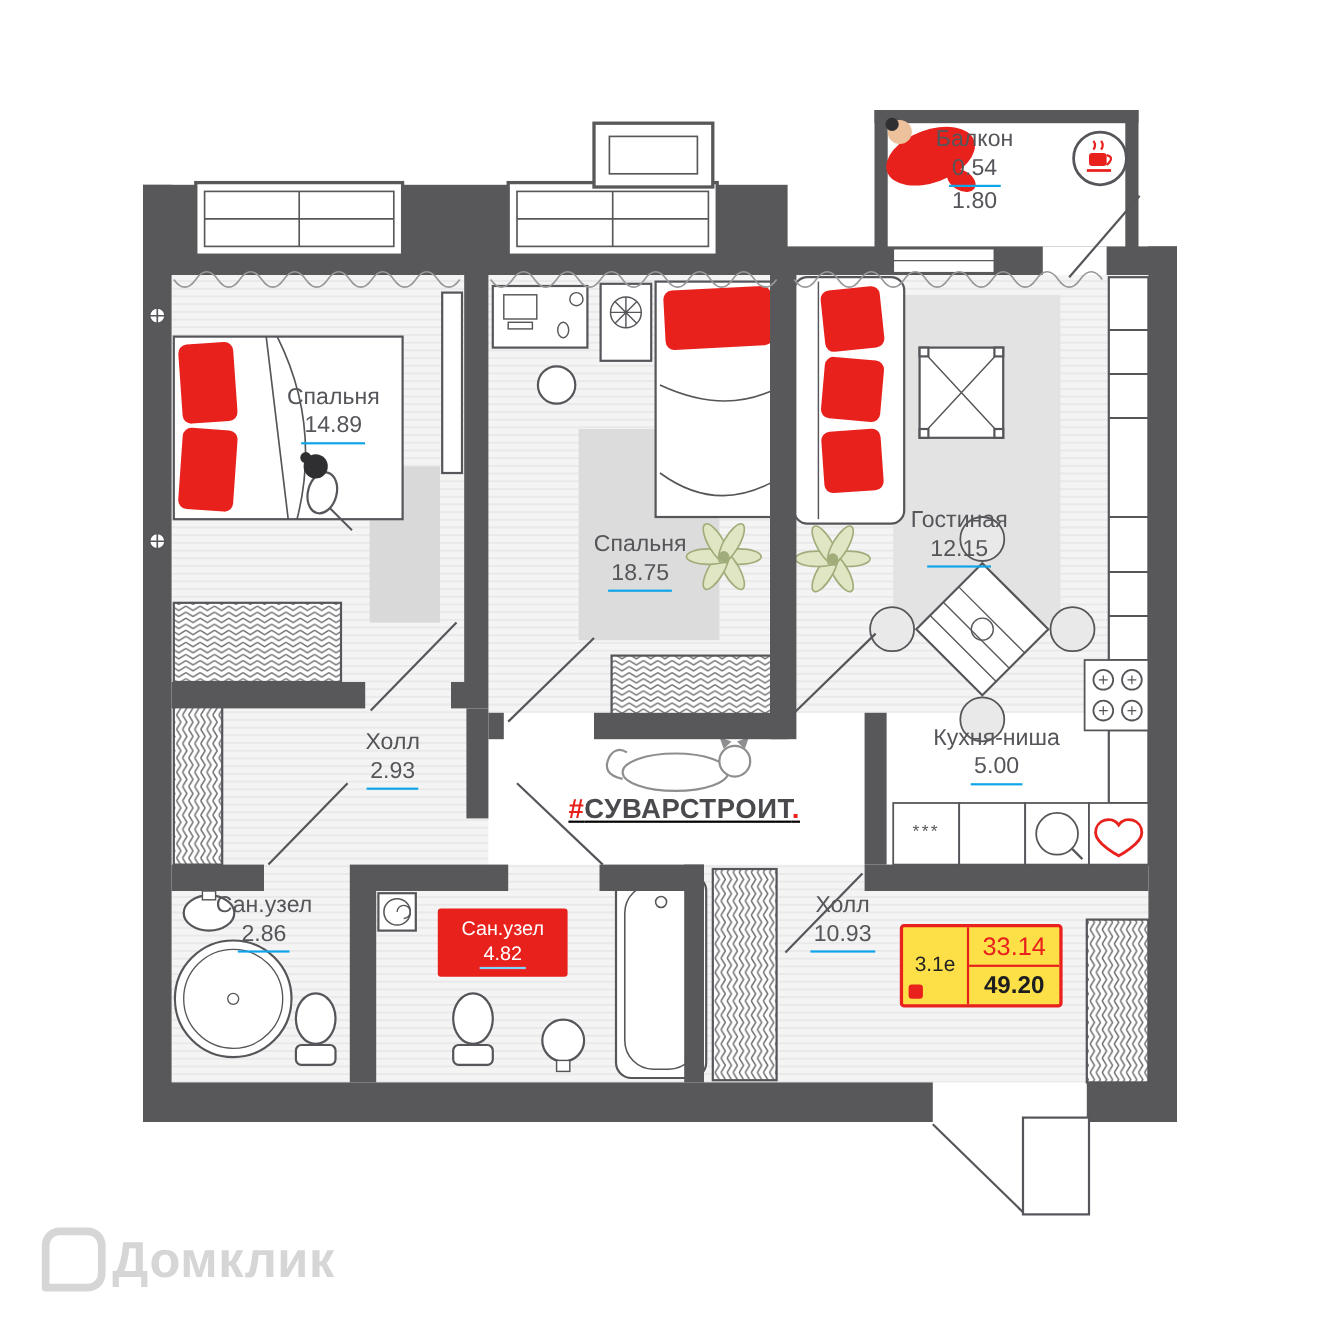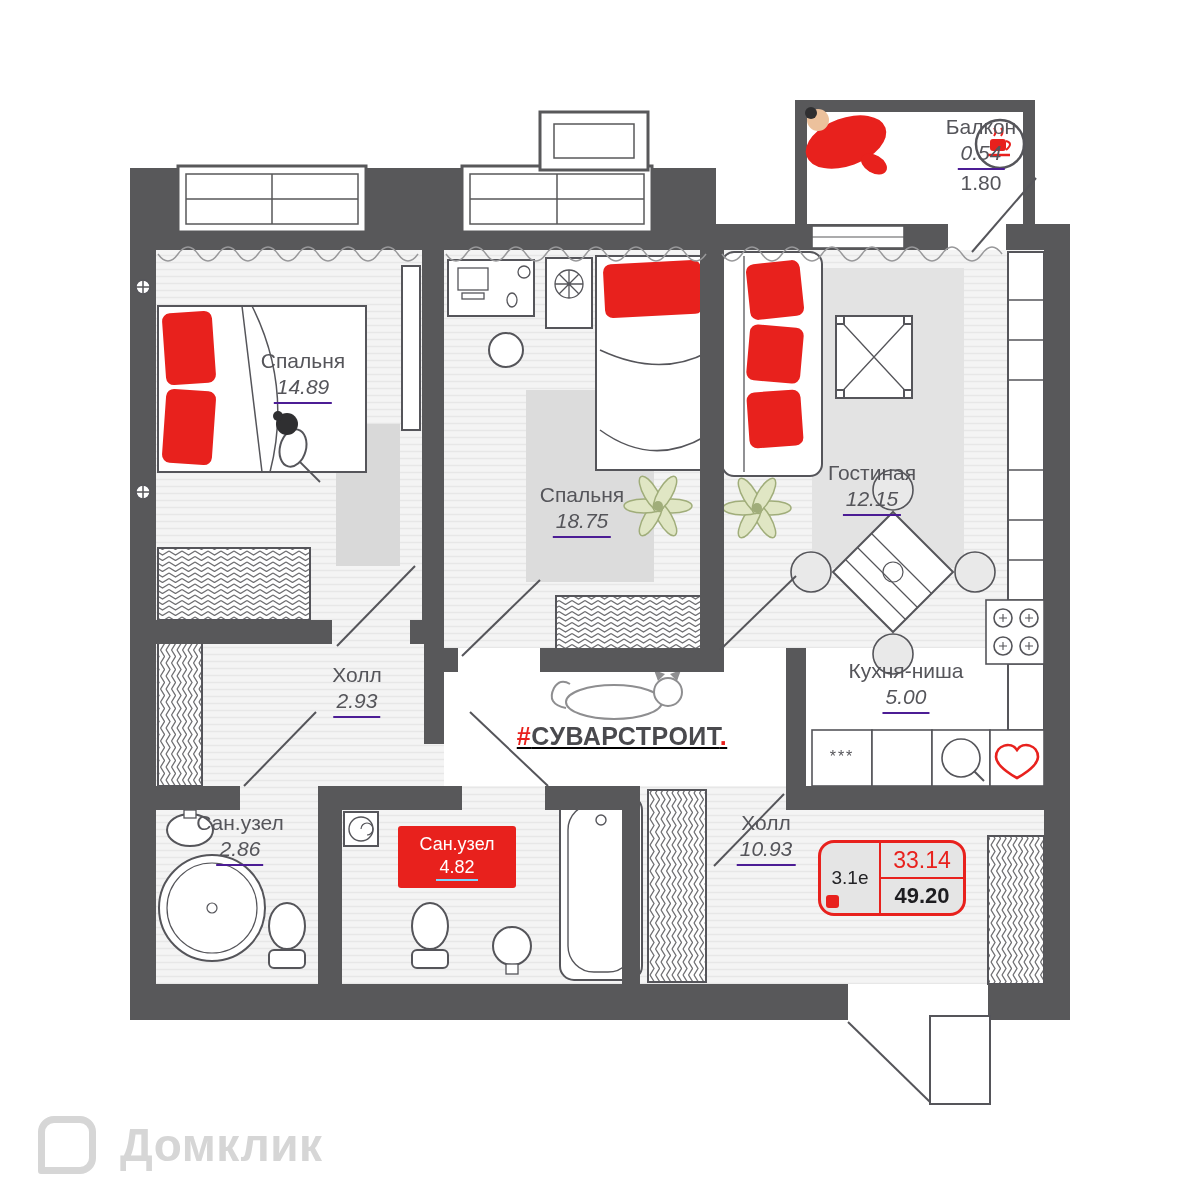--- a/index.html
+++ b/index.html
@@ -3,41 +3,41 @@
 <meta charset="utf-8">
 <style>
   html,body{margin:0;padding:0;}
   body{
     width:1200px;height:1200px;position:relative;background:#ffffff;
     font-family:"Liberation Sans", sans-serif;overflow:hidden;
   }
   .plan{position:absolute;left:0;top:0;}
   .lbl{position:absolute;transform:translateX(-50%);text-align:center;
        font-size:21px;color:#55555a;white-space:nowrap;line-height:1.25;}
-  .num{display:inline-block;border-bottom:2px solid #4c1d95;padding:0 3px 1px;font-style:italic;}
+  .num{display:inline-block;border-bottom:2px solid #0ea5e9;padding:0 3px 1px;}
   .bath2-box{position:absolute;left:398px;top:826px;width:118px;height:62px;
        background:#e8211d;border-radius:3px;color:#fff;display:flex;flex-direction:column;
        align-items:center;justify-content:center;font-size:18px;line-height:1.25;}
   .numw{display:inline-block;border-bottom:2px solid #7dd3fc;padding:0 3px 1px;}
   .brand{position:absolute;left:622px;top:722px;transform:translateX(-50%);
        font-size:25px;font-weight:bold;letter-spacing:.5px;white-space:nowrap;text-decoration:underline;}
   .brand .red{color:#e8211d;} .brand .dark{color:#4a4a4e;}
   .stars{position:absolute;left:842px;top:748px;transform:translateX(-50%);
        font-size:16px;color:#55555a;letter-spacing:2px;}
-  .badge{position:absolute;left:818px;top:840px;width:148px;height:76px;background:#e5e5e5;
-       border:3px solid #e8211d;border-radius:16px;display:flex;box-sizing:border-box;}
+  .badge{position:absolute;left:818px;top:840px;width:148px;height:76px;background:#fde047;
+       border:3px solid #e8211d;border-radius:4px;display:flex;box-sizing:border-box;}
   .badge-left{width:58px;position:relative;display:flex;align-items:center;justify-content:center;
        font-size:19px;color:#232326;border-right:2px solid #e8211d;}
   .badge-marker{position:absolute;left:5px;bottom:5px;width:13px;height:13px;background:#e8211d;border-radius:3px;}
   .badge-right{flex:1;display:flex;flex-direction:column;}
   .badge-top{flex:1;display:flex;align-items:center;justify-content:center;color:#e8211d;
        font-size:23px;border-bottom:2px solid #e8211d;}
   .badge-bottom{flex:1;display:flex;align-items:center;justify-content:center;color:#1d1d20;
        font-size:22px;font-weight:bold;}
-  .wm{position:absolute;left:38px;top:1116px;display:flex;align-items:center;gap:24px;color:#d6d6d6;}
+  .wm{position:absolute;left:38px;top:1116px;display:flex;align-items:center;gap:6px;color:#d6d6d6;}
   .wm-logo{width:44px;height:44px;border:7px solid #d6d6d6;border-radius:16px 16px 16px 3px;}
   .wm-text{font-size:46px;font-weight:bold;letter-spacing:.5px;}
 </style>
 </head>
 <body>
 
 <svg class="plan" width="1200" height="1200" viewBox="0 0 1200 1200">
   <defs>
     <pattern id="stripes" width="7" height="7" patternUnits="userSpaceOnUse">
       <rect width="7" height="7" fill="#f4f4f4"></rect>
@@ -297,21 +297,21 @@
     <g>
       <circle cx="1000" cy="144" r="24" fill="#ffffff" stroke="#55555a" stroke-width="2.5"></circle>
       <path d="M994,128 q3,4 0,8 M1001,128 q3,4 0,8" stroke="#e8211d" stroke-width="2" fill="none"></path>
       <rect x="990" y="139" width="16" height="12" rx="3" fill="#e8211d"></rect>
       <path d="M1006,141 q8,2 0,9" stroke="#e8211d" stroke-width="2" fill="none"></path>
       <path d="M988,155 h22" stroke="#e8211d" stroke-width="2.5"></path>
     </g>
   </g>
 </svg>
 
-<div class="lbl" style="left:981px;top:114px;">
+<div class="lbl" style="left:886px;top:114px;">
   <div>Балкон</div>
   <div><span class="num">0.54</span></div>
   <div>1.80</div>
 </div>
 
 <div class="lbl" style="left:303px;top:348px;">
   <div>Спальня</div>
   <div><span class="num">14.89</span></div>
 </div>
 

